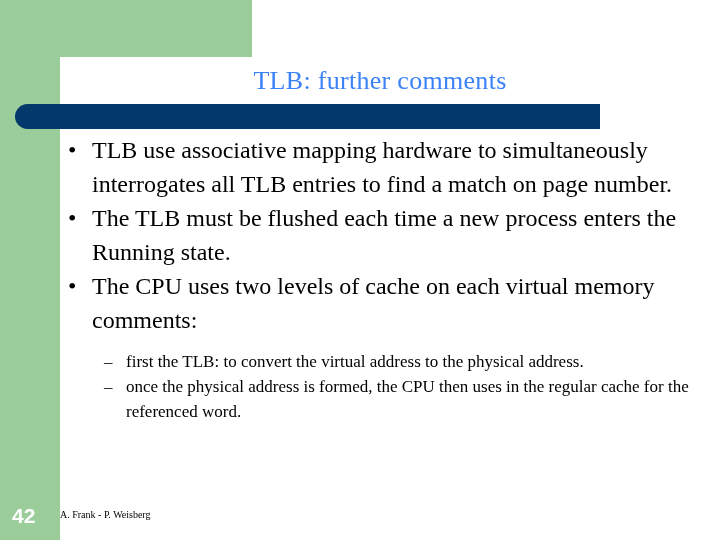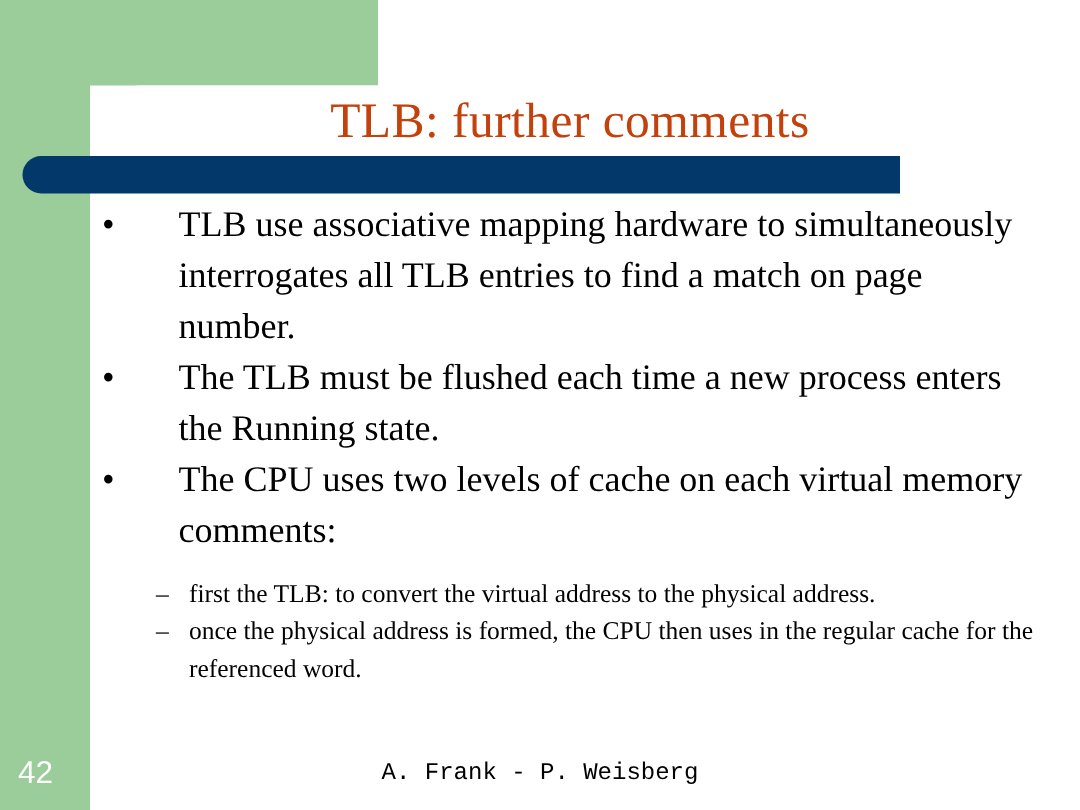--- a/index.html
+++ b/index.html
@@ -53,22 +53,22 @@
     border-bottom-left-radius: 13px;
   }
 
   
   .slide-title {
     position: absolute;
     left: 60px;
     top: 62px;
     width: 640px;
     text-align: center;
-    color: #c2410c;
-    font-size: 33px;
+    color: #3b82f6;
+    font-size: 26px;
     line-height: 38px;
     letter-spacing: 0.3px;
     white-space: nowrap;
   }
 
   
   .body-area {
     position: absolute;
     left: 62px;
     top: 133px;
@@ -89,21 +89,20 @@
   }
   ul.level1 > li > .b1 {
     position: absolute;
     left: 6px;
     top: 0;
     font-size: 24px;
     line-height: 34px;
   }
   ul.level1 > li > .t1 {
     display: block;
-    margin-left: 27px;
   }
 
   ul.level2 {
     list-style: none;
     margin: 12px 0 0 0;
     padding: 0 0 0 42px;
     font-size: 17px;
     line-height: 25px;
     color: #000000;
   }
@@ -123,33 +122,33 @@
   }
 
   
   .page-number {
     position: absolute;
     left: 12px;
     top: 503px;
     width: 46px;
     color: #ffffff;
     font-family: "Liberation Sans", "DejaVu Sans", sans-serif;
-    font-weight: normal;
+    font-weight: bold;
     font-size: 21px;
     line-height: 26px;
   }
   .footer-credit {
     position: absolute;
     left: 60px;
     top: 508px;
     width: 600px;
-    text-align: center;
+    text-align: left;
     color: #000000;
-    font-family: Liberation Mono, monospace;
-    font-size: 16px;
+    font-family: Liberation Serif, serif;
+    font-size: 10px;
     line-height: 14px;
   }
 </style>
 </head>
 <body>
 
 <div id="slide">
 
   <div class="green-left-strip"></div>
   <div class="green-top-block"></div>

